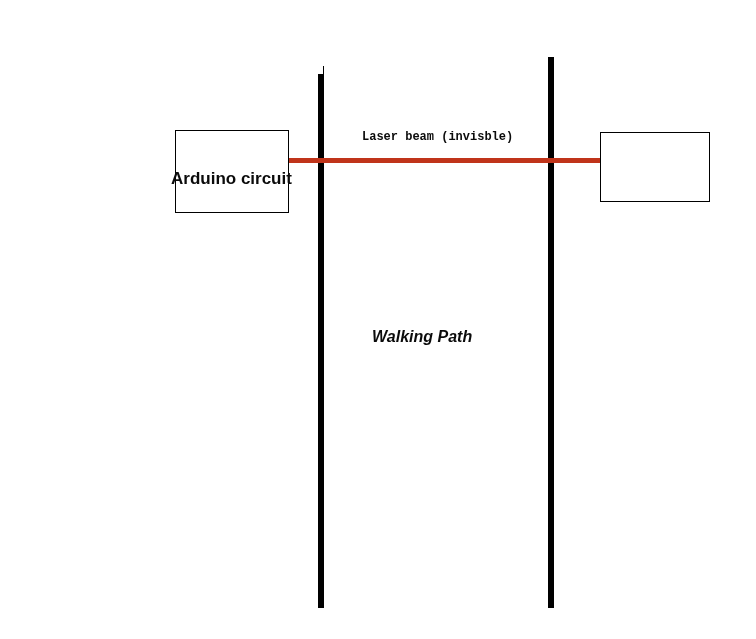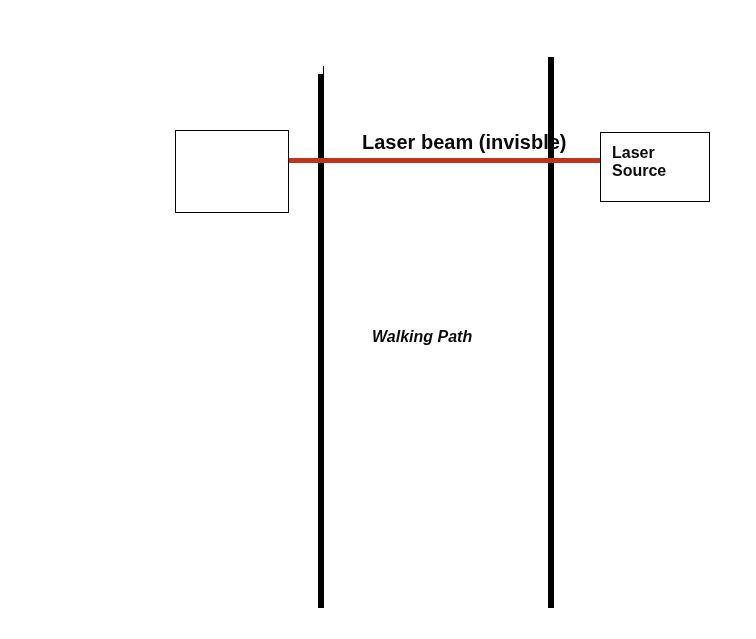--- a/index.html
+++ b/index.html
@@ -84,21 +84,22 @@
     line-height: 1.15;
   }
   #label-arduino {
     left: 171px;
     top: 169px;
     font-size: 17px;
   }
   #label-laser-beam {
     left: 362px;
     top: 131px;
-    font-size: 20px;
+    font-size: 12px;
+    font-family: Liberation Mono, monospace;
   }
   #label-walking-path {
     left: 372px;
     top: 328px;
     font-size: 16px;
     font-style: italic;
   }
   #label-laser-source {
     left: 612px;
     top: 144px;
@@ -115,24 +116,21 @@
 
   <div class="wall" id="wall-left">
     <div id="wall-left-notch"></div>
   </div>
 
   <div class="wall" id="wall-right"></div>
 
   <div id="laser-beam"></div>
 
   <div class="box" id="arduino-box"></div>
+  <div class="label" id="label-arduino">Arduino circuit</div>
 
   <div class="box" id="laser-source-box"></div>
-  <div class="label" id="label-laser-source">
-    <span>Laser</span>
-    <span class="line2">Source</span>
-  </div>
 
   <div class="label" id="label-laser-beam">Laser beam (invisble)</div>
 
   <div class="label" id="label-walking-path">Walking Path</div>
 
 </div>
 
 </body></html>

